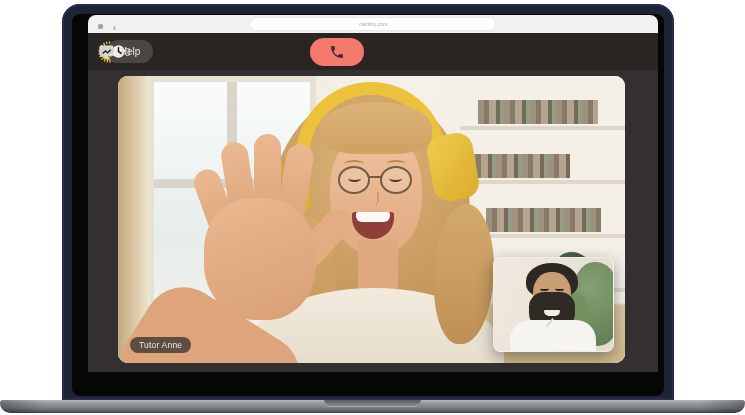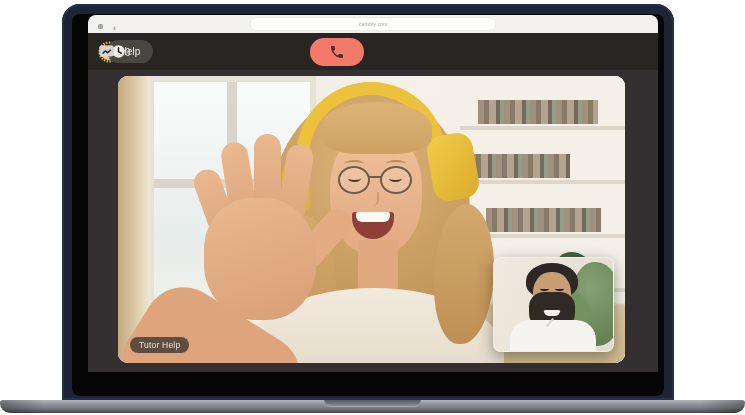--- a/index.html
+++ b/index.html
@@ -285,21 +285,21 @@
                 <div class="forearm"></div>
                 <div class="finger f1"></div>
                 <div class="finger f2"></div>
                 <div class="finger f3"></div>
                 <div class="finger f4"></div>
                 <div class="thumb"></div>
                 <div class="palm"></div>
               </div>
 
               <div class="name-badge">
-                <span style="position:static;">Tutor Help</span>
+                <span style="position:static;">Tutor Anne</span>
               </div>
 
               <div class="pip">
                 <div class="pip-plant"></div>
                 <div class="pip-hair"></div>
                 <div class="pip-face"></div>
                 <div class="pip-eye l"></div>
                 <div class="pip-eye r"></div>
                 <div class="pip-beard"></div>
                 <div class="pip-mouth"></div>

